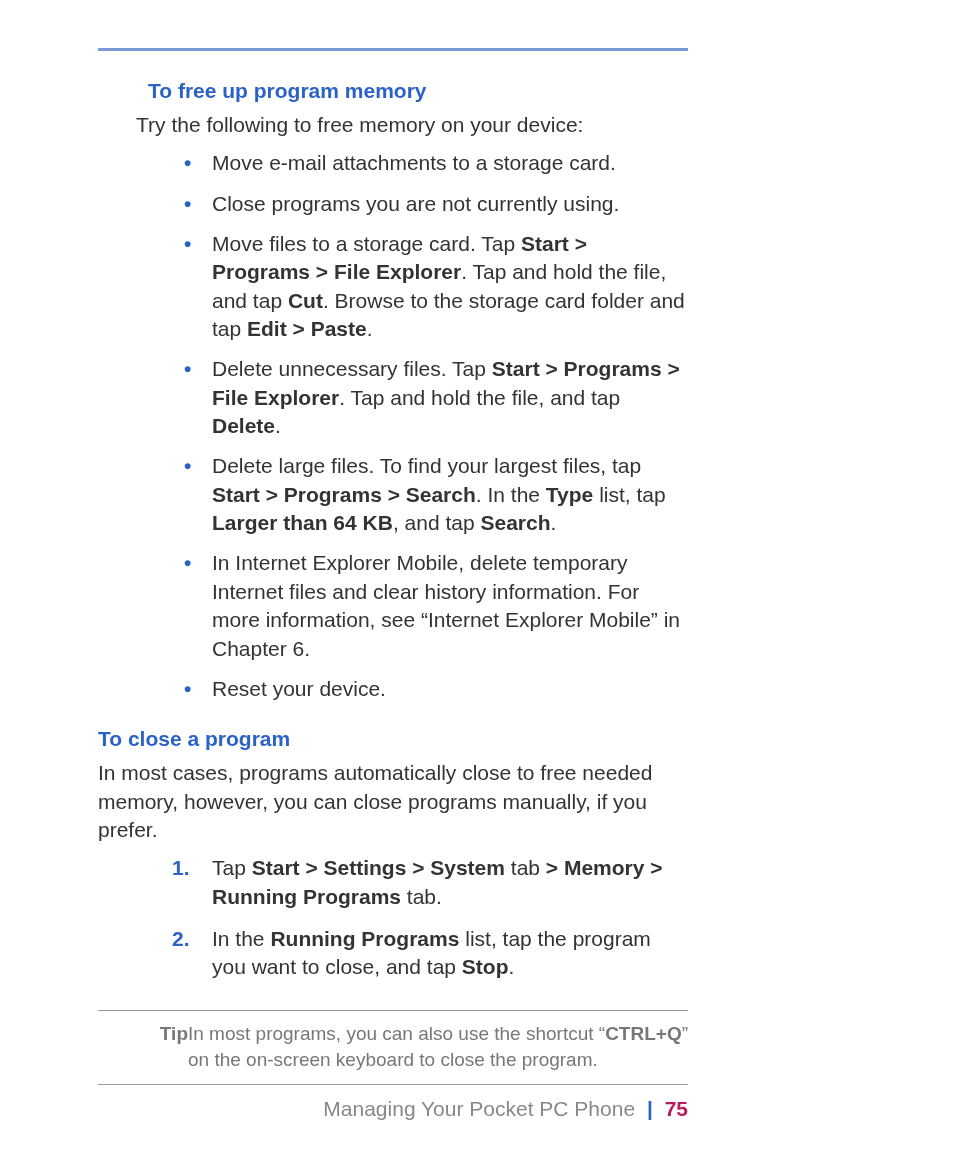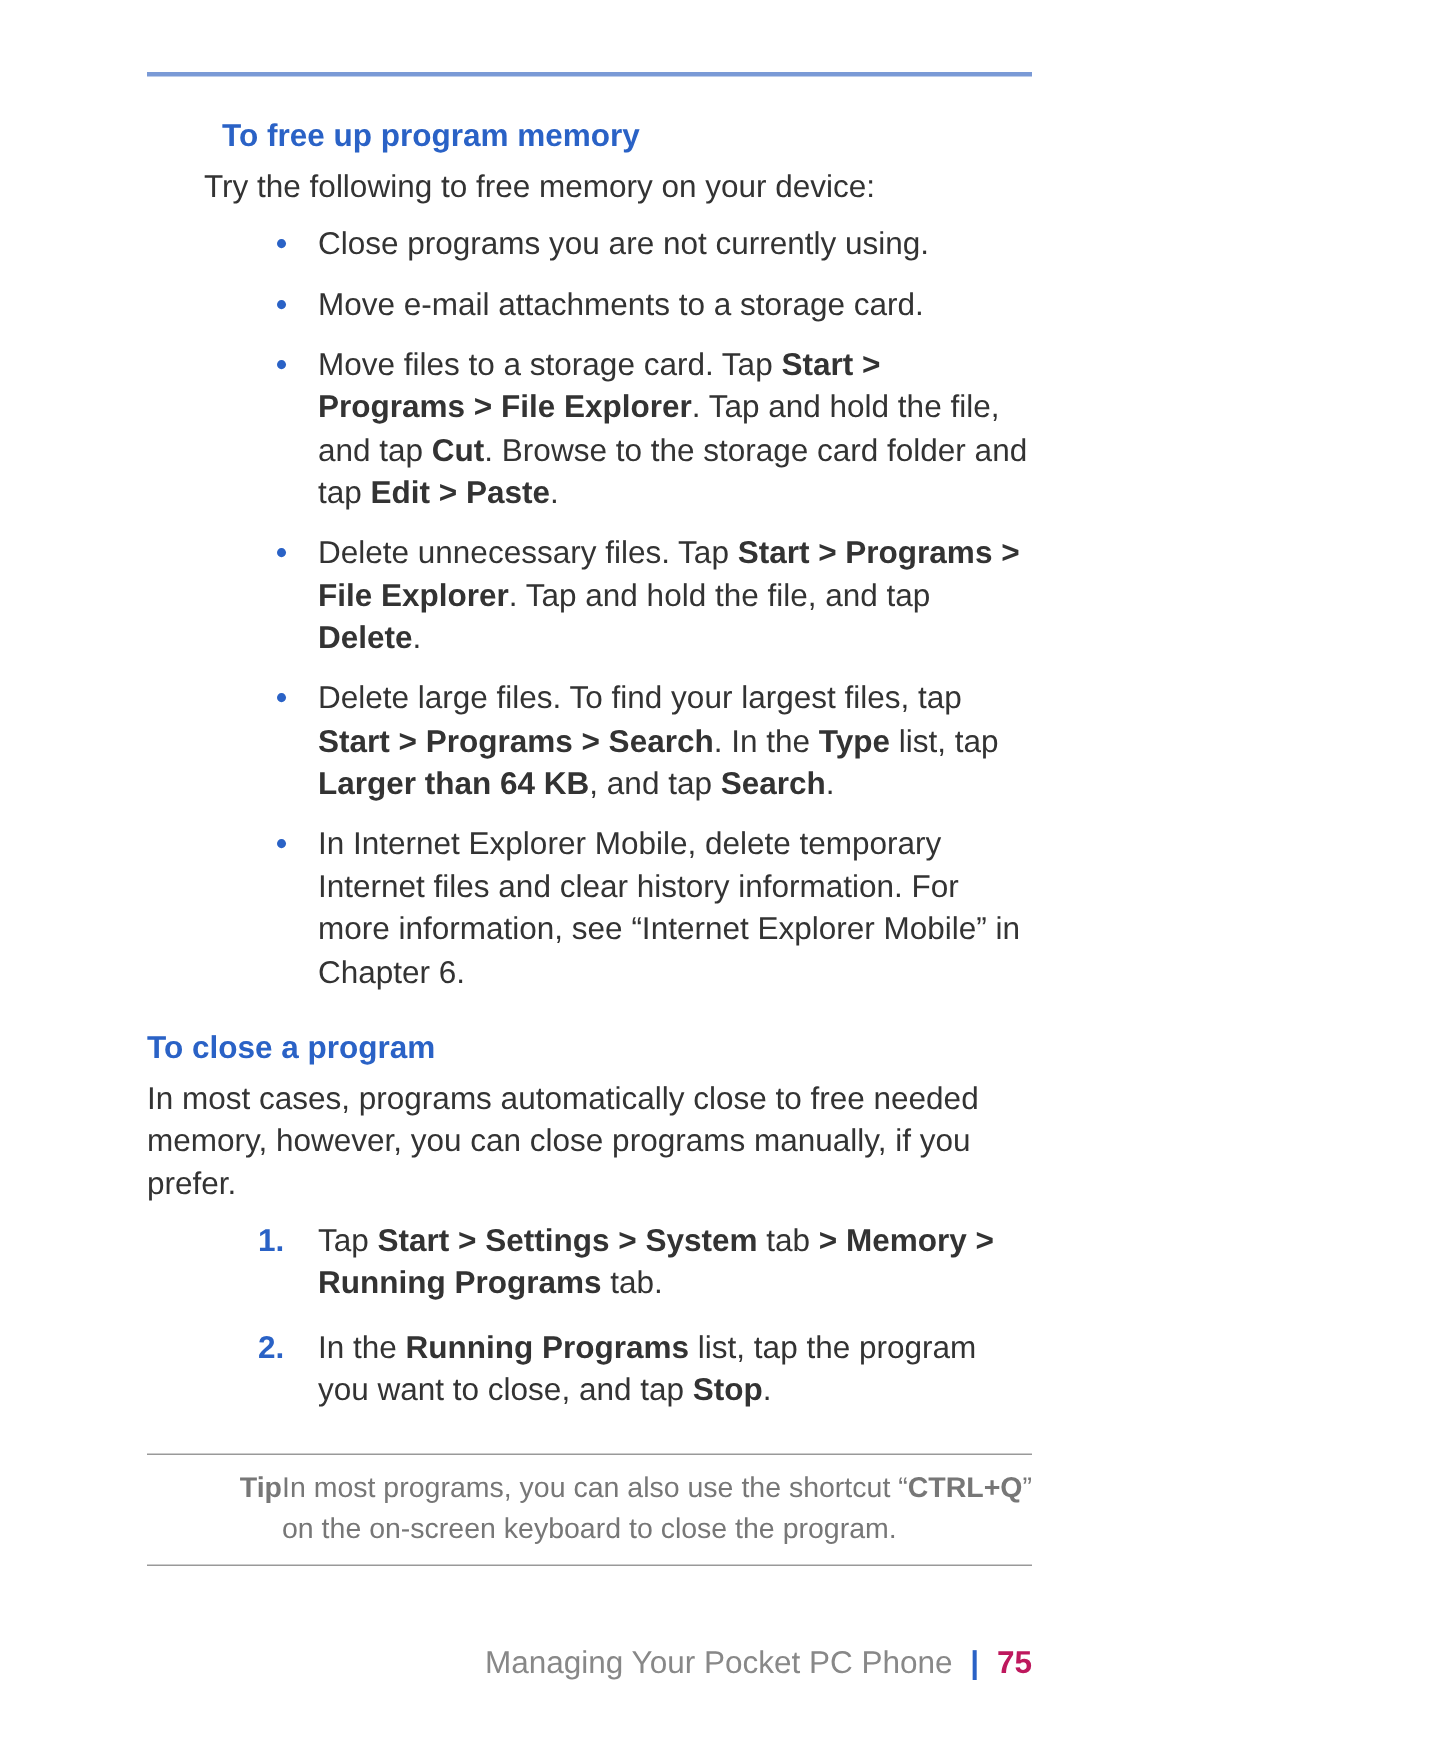--- a/index.html
+++ b/index.html
@@ -118,32 +118,33 @@
 </head>
 <body>
 
 <div class="page">
   <hr class="top-rule">
 
   <div class="section-heading">To free up program memory</div>
   <div class="lead-para">Try the following to free memory on your device:</div>
 
   <ul class="bullets">
+    <li><span>Move e-mail attachments to a storage card.</span></li>
     <li><span>Close programs you are not currently using.</span></li>
-    <li><span>Move e-mail attachments to a storage card.</span></li>
     <li>
       <span>Move files to a storage card. Tap </span><span class="bold">Start &gt; Programs &gt; File Explorer</span><span>. Tap and hold the file, and tap </span><span class="bold">Cut</span><span>. Browse to the storage card folder and tap </span><span class="bold">Edit &gt; Paste</span><span>.</span>
     </li>
     <li>
       <span>Delete unnecessary files. Tap </span><span class="bold">Start &gt; Programs &gt; File Explorer</span><span>. Tap and hold the file, and tap </span><span class="bold">Delete</span><span>.</span>
     </li>
     <li>
       <span>Delete large files. To find your largest files, tap </span><span class="bold">Start &gt; Programs &gt; Search</span><span>. In the </span><span class="bold">Type</span><span> list, tap </span><span class="bold">Larger than 64 KB</span><span>, and tap </span><span class="bold">Search</span><span>.</span>
     </li>
     <li><span>In Internet Explorer Mobile, delete temporary Internet files and clear history information. For more information, see “Internet Explorer Mobile” in Chapter 6.</span></li>
+    <li><span>Reset your device.</span></li>
   </ul>
 
   <div class="section-heading" style="margin-left:0">To close a program</div>
   <div class="lead-para-noindent">In most cases, programs automatically close to free needed memory, however, you can close programs manually, if you prefer.</div>
 
   <ol class="numbered">
     <li>
       <span>Tap </span><span class="bold">Start &gt; Settings &gt; System</span><span> tab </span><span class="bold">&gt; Memory &gt; Running Programs</span><span> tab.</span>
     </li>
     <li>

